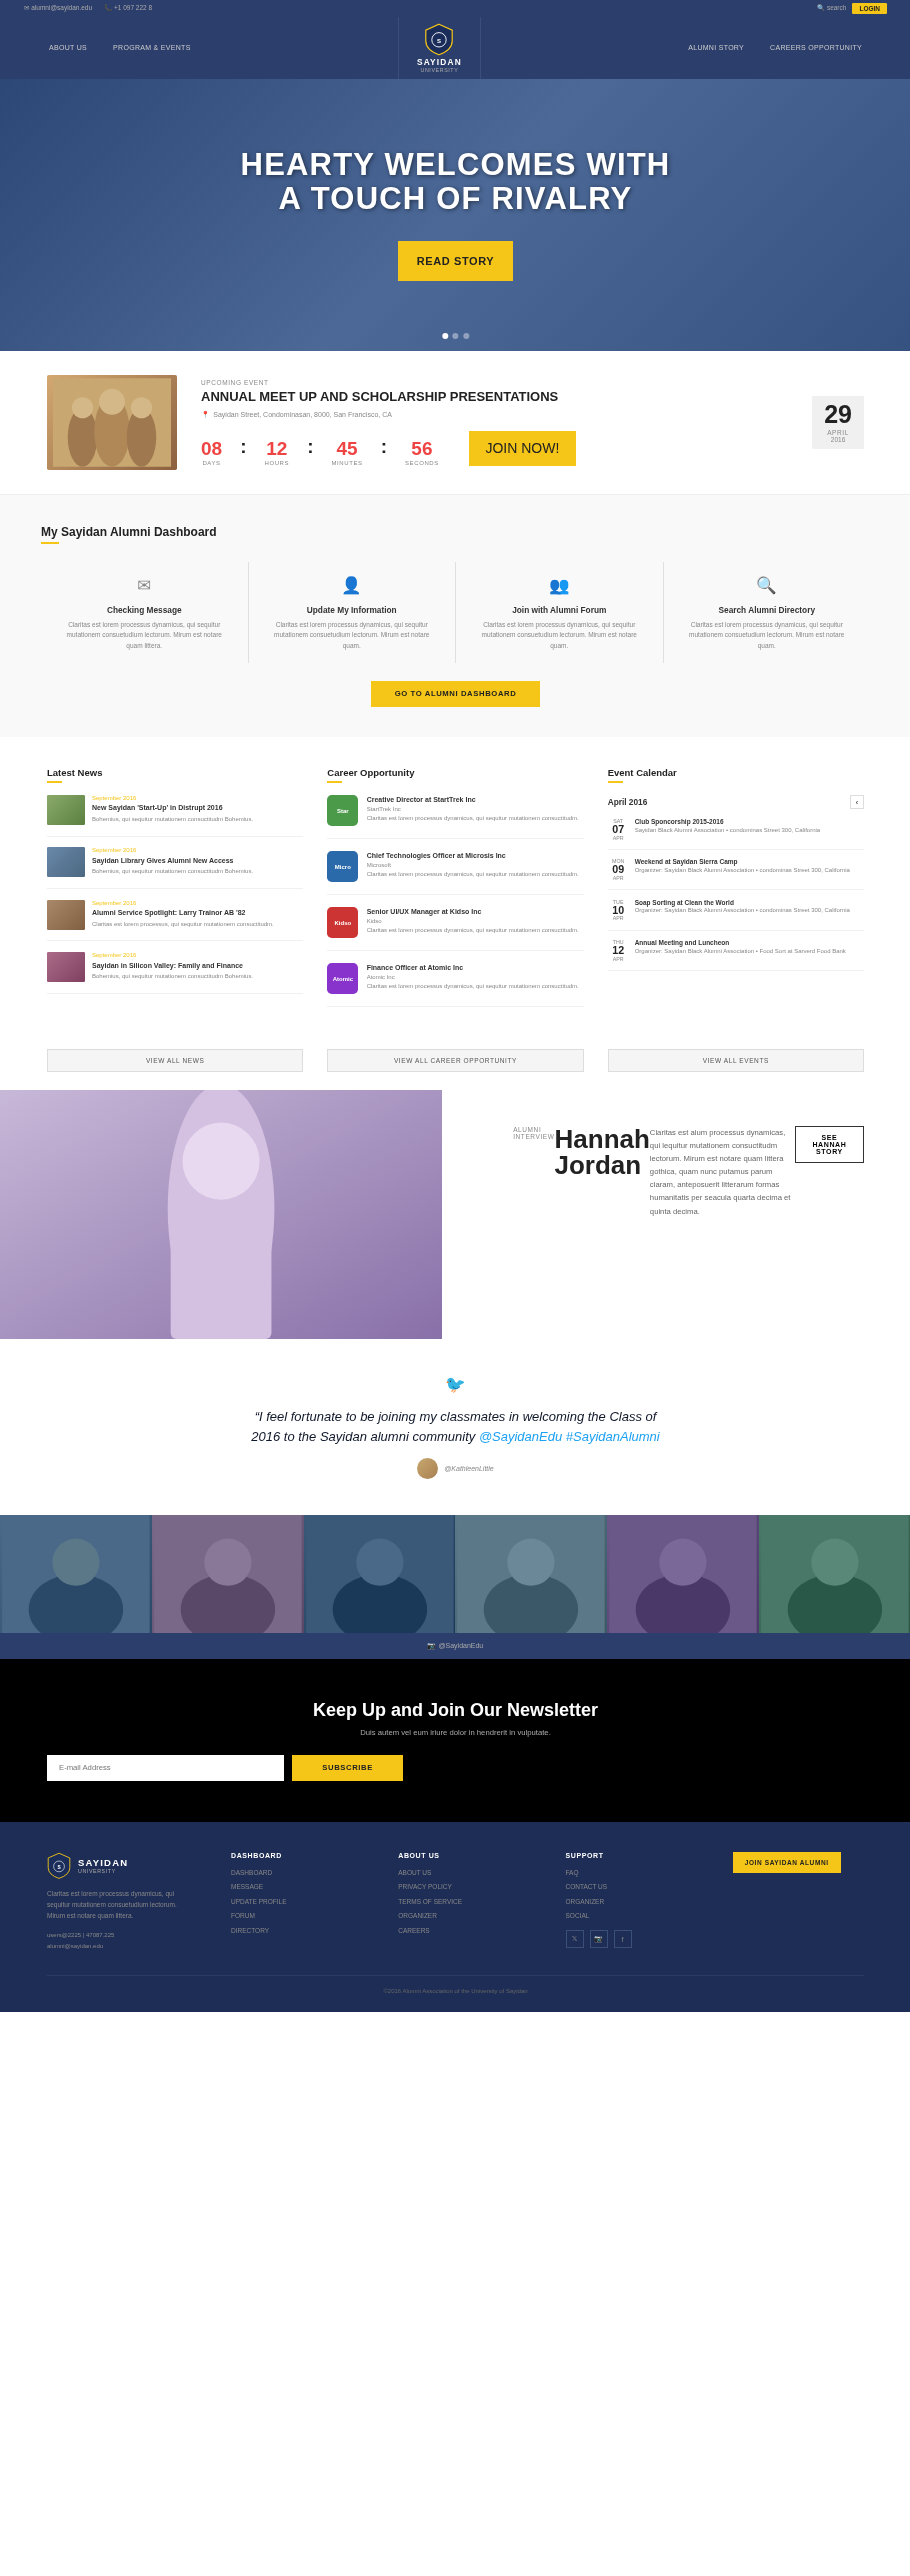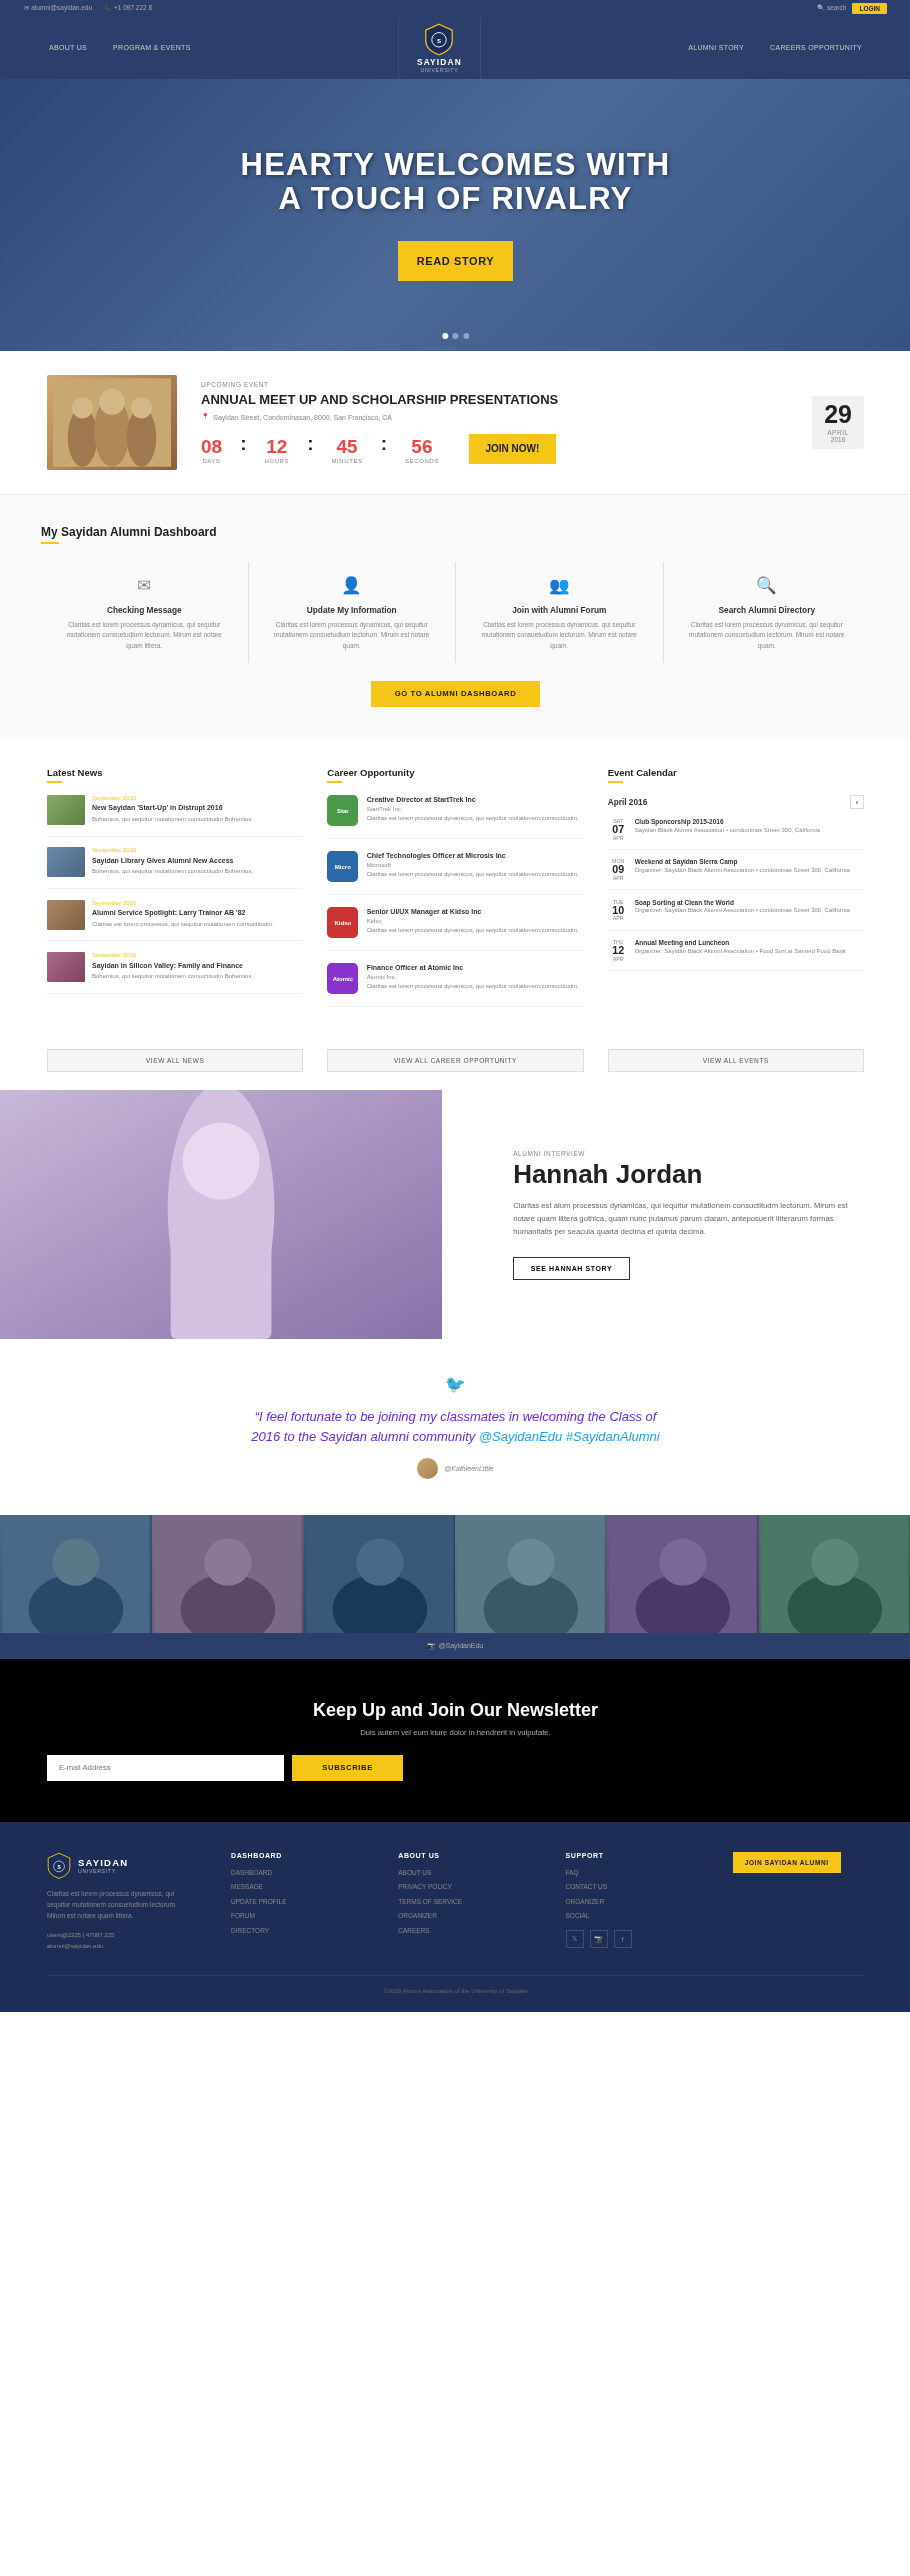--- a/index.html
+++ b/index.html
@@ -167,22 +167,22 @@
       flex-shrink: 0;
     }
     .event-date-day { font-size: 25px; font-weight: 900; color: #222; line-height: 1; }
     .event-date-month { color: #888; font-size: 6.5px; text-transform: uppercase; letter-spacing: 0.6px; margin-top: 1.8px; }
     .event-date-year { color: #888; font-size: 6.5px; }
     .join-now-btn {
       background: #f5c518;
       color: #222;
       border: none;
       padding: 9.5px 16.6px;
-      font-size: 10px;
-      font-weight: bold;
+      font-size: 14px;
+      font-weight: normal;
       text-transform: uppercase;
       cursor: pointer;
       margin-left: 12px;
       align-self: flex-end;
       white-space: nowrap;
     }
 
     
     .dashboard-section {
       background: #f9f9f9;
@@ -314,21 +314,21 @@
       background: linear-gradient(135deg, #c8a8d8 0%, #8870a8 100%);
       display: flex;
       align-items: flex-end;
       justify-content: flex-end;
     }
     .alumni-content {
       width: 50%;
       background: #fff;
       padding: 36px 47px;
       display: flex;
-      flex-direction: column;
+      flex-direction: row;
       justify-content: center;
       margin-left: 24px;
     }
     .alumni-label { font-size: 6.5px; color: #888; text-transform: uppercase; letter-spacing: 0.6px; margin-bottom: 4.7px; }
     .alumni-name { font-size: 26px; font-weight: 900; color: #222; margin-bottom: 12px; line-height: 1; }
     .alumni-quote { font-size: 7.7px; color: #666; line-height: 1.7; margin-bottom: 18px; }
     .alumni-story-btn {
       background: none;
       border: 1.2px solid #333;
       padding: 7px 16.6px;
@@ -341,21 +341,21 @@
     }
 
     
     .twitter-section {
       background: #fff;
       padding: 36px 47px;
       text-align: center;
     }
     .twitter-icon { font-size: 16.6px; color: #1da1f2; margin-bottom: 12px; }
     .twitter-quote { font-size: 13px; color: #333; line-height: 1.5; max-width: 414px; margin: 0 auto 12px; font-style: italic; }
-    .twitter-quote span { color: #6d28d9; }
+    .twitter-quote span { color: #0f172a; }
     .twitter-user { display: flex; align-items: center; justify-content: center; gap: 6px; margin-top: 9px; }
     .twitter-avatar { width: 21px; height: 21px; background: linear-gradient(135deg, #c8a870, #a88050); border-radius: 50%; }
     .twitter-username { font-size: 7px; color: #888; font-style: italic; }
 
     
     .photo-grid {
       display: flex;
       height: 118px;
     }
     .photo-cell {

